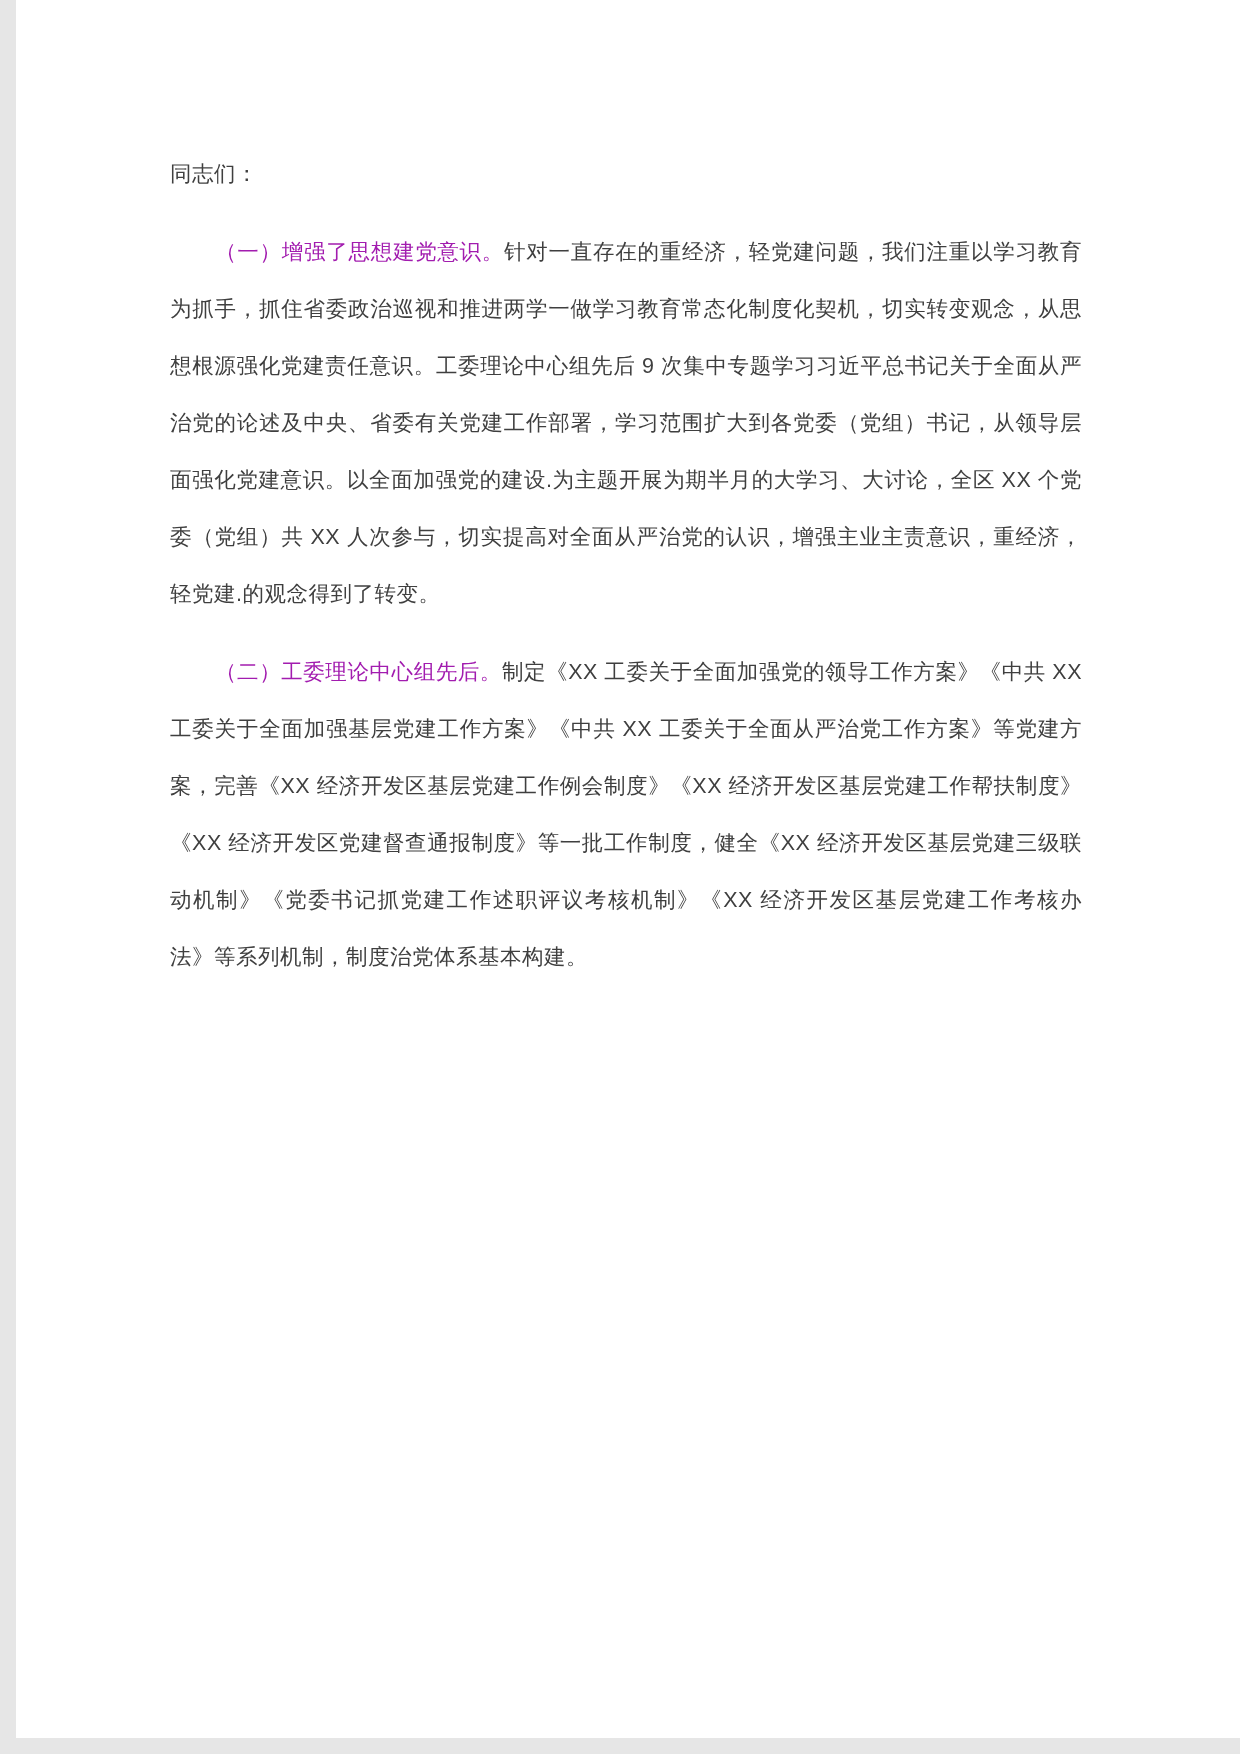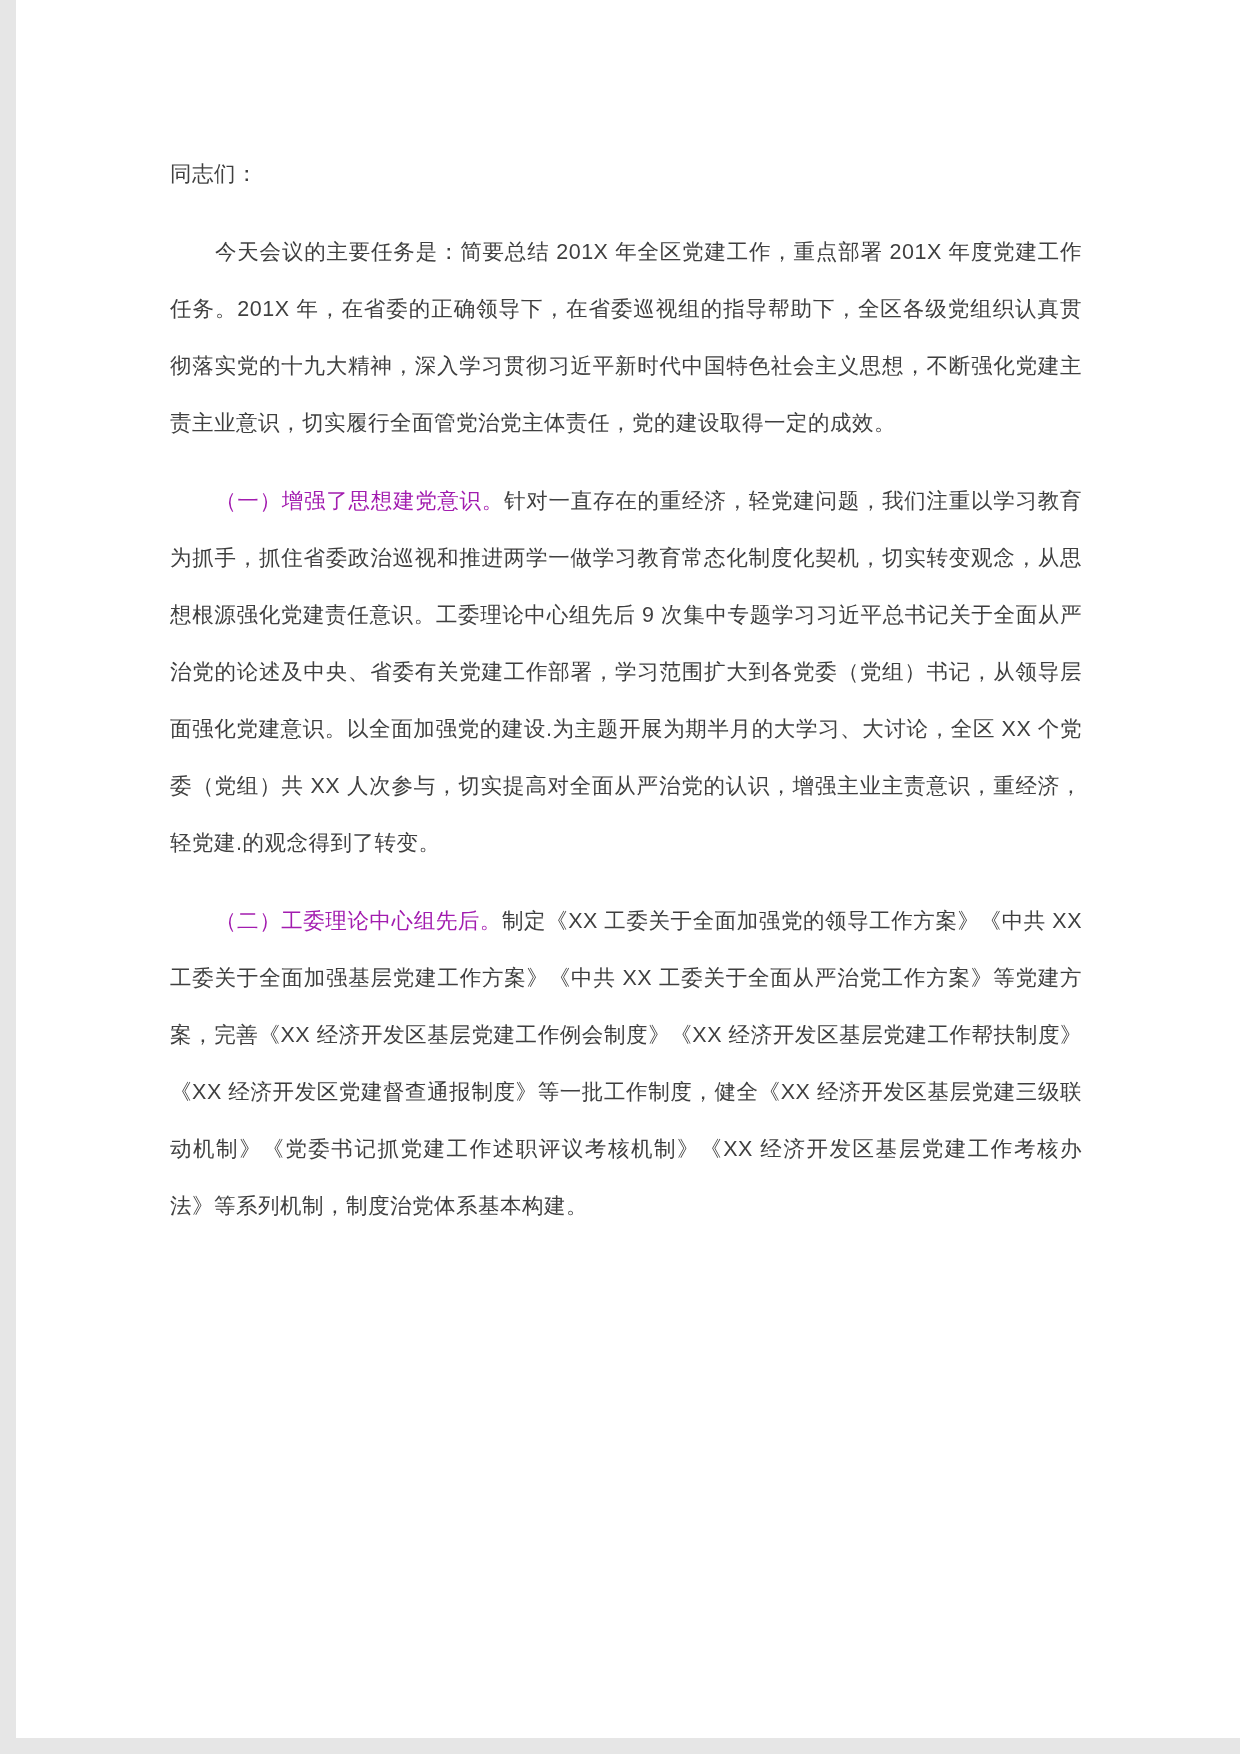--- a/index.html
+++ b/index.html
@@ -34,19 +34,18 @@
   .para.no-indent { text-indent: 0; }
   .para b { font-weight: normal; color: #a21caf; }
 </style>
 </head>
 <body>
 
 <div class="page">
 
   <p class="para no-indent"><span>同志们：</span></p>
 
-  <p class="para"><span>今天会议的主要任务是：简要总结 201X 年全区党建工作，重点部署 201X 年度党建工作任务。201X 年，在省委的正确领导下，在省委巡视组的指导帮助下，全区各级党组织认真贯彻落实党的十九大精神，深入学习贯彻习近平新时代中国特色社会主义思想，不断强化党建主责主业意识，切实履行全面管党治党主体责任，党的建设取得一定的成效。</span></p>
 
   <p class="para"><b>（一）增强了思想建党意识。</b><span>针对一直存在的重经济，轻党建问题，我们注重以学习教育为抓手，抓住省委政治巡视和推进两学一做学习教育常态化制度化契机，切实转变观念，从思想根源强化党建责任意识。工委理论中心组先后 9 次集中专题学习习近平总书记关于全面从严治党的论述及中央、省委有关党建工作部署，学习范围扩大到各党委（党组）书记，从领导层面强化党建意识。以全面加强党的建设.为主题开展为期半月的大学习、大讨论，全区 XX 个党委（党组）共 XX 人次参与，切实提高对全面从严治党的认识，增强主业主责意识，重经济，轻党建.的观念得到了转变。</span></p>
 
   <p class="para"><b>（二）工委理论中心组先后。</b><span>制定《XX 工委关于全面加强党的领导工作方案》《中共 XX 工委关于全面加强基层党建工作方案》《中共 XX 工委关于全面从严治党工作方案》等党建方案，完善《XX 经济开发区基层党建工作例会制度》《XX 经济开发区基层党建工作帮扶制度》《XX 经济开发区党建督查通报制度》等一批工作制度，健全《XX 经济开发区基层党建三级联动机制》《党委书记抓党建工作述职评议考核机制》《XX 经济开发区基层党建工作考核办法》等系列机制，制度治党体系基本构建。</span></p>
 
 </div>
 
 </body></html>

